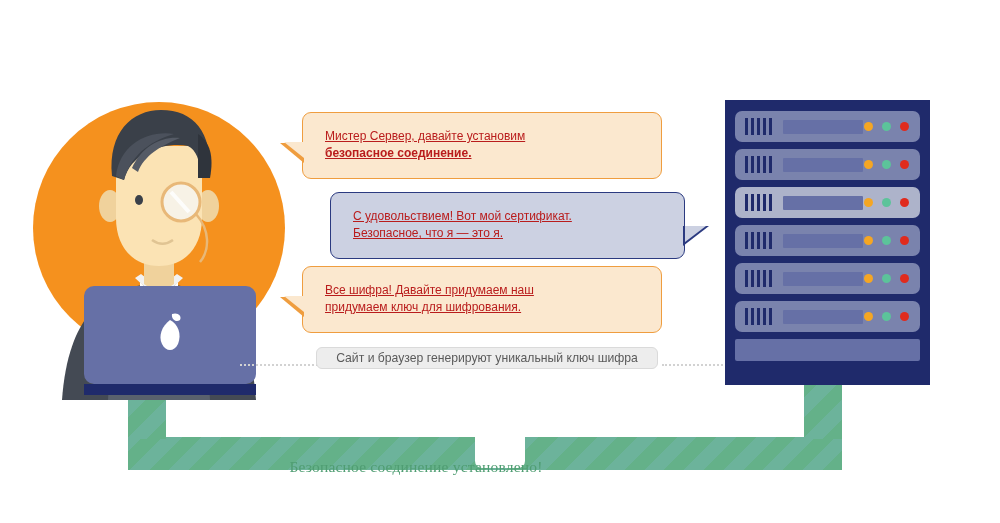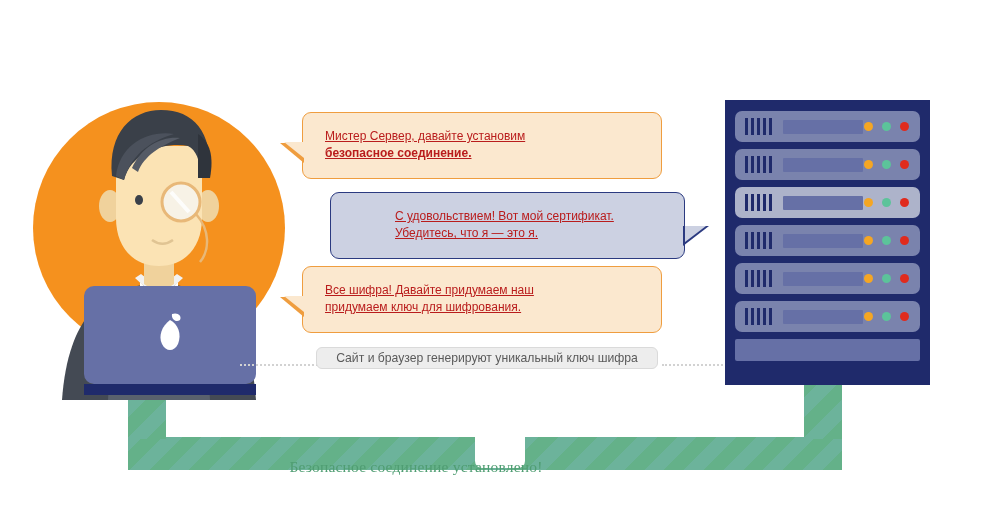--- a/index.html
+++ b/index.html
@@ -51,21 +51,21 @@
   .dots{position:absolute;height:0;border-top:2px dotted #d2d2d2;}
   #dots-left{left:240px;top:364px;width:78px;}
   #dots-right{left:662px;top:364px;width:68px;}
 
   
   .bubble{position:absolute;box-sizing:border-box;border-radius:9px;
           font-size:12px;line-height:1.45;color:#b91c1c;text-decoration:underline;}
   .bubble .txt{padding:15px 20px 15px 22px;}
   .bubble b{font-weight:bold;margin-top:36px;}
   .b-orange{background:#fbe8cf;border:1.6px solid #ef9d3f;}
-  .b-blue{background:#ccd1e2;border:1.6px solid #2b3a80;padding-left:42px;}
+  .b-blue{background:#ccd1e2;border:1.6px solid #2b3a80;}
 
   #bubble1{left:302px;top:112px;width:360px;}
   #bubble2{left:330px;top:192px;width:355px;}
   #bubble3{left:302px;top:266px;width:360px;}
 
   
   .tail{position:absolute;width:0;height:0;}
   .tail-l-o{left:-23px;top:30px;
     border-top:0 solid transparent;border-bottom:20px solid transparent;
     border-right:24px solid #ef9d3f;}
@@ -238,21 +238,21 @@
     <div class="txt">
       <div>Мистер Сервер, давайте установим</div>
       <div><b>безопасное соединение.</b></div>
     </div>
   </div>
 
   <div id="bubble2" class="bubble b-blue">
     <span class="tail tail-r-b"></span>
     <div class="txt">
       <div>С удовольствием! Вот мой сертификат.</div>
-      <div>Убедитесь, что я — это я.</div>
+      <div>Безопасное, что я — это я.</div>
     </div>
   </div>
 
   <div id="bubble3" class="bubble b-orange">
     <span class="tail tail-l-o"></span>
     <div class="txt">
       <div>Все шифра! Давайте придумаем наш</div>
       <div>придумаем ключ для шифрования.</div>
     </div>
   </div>

